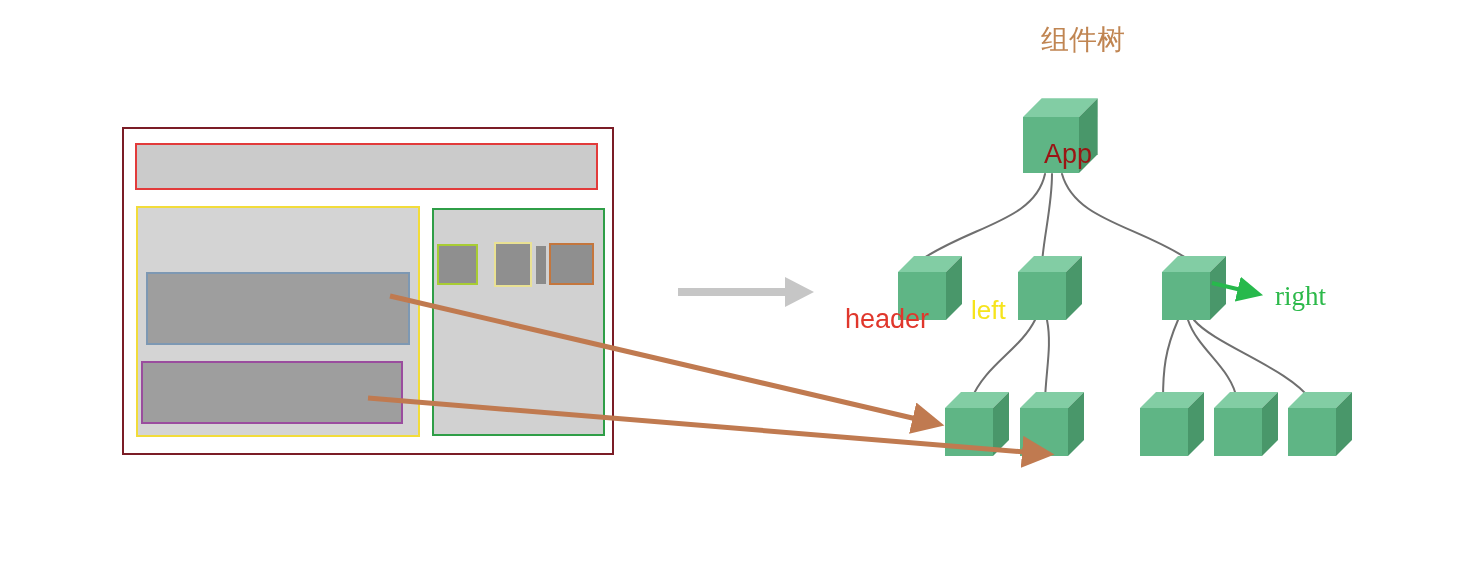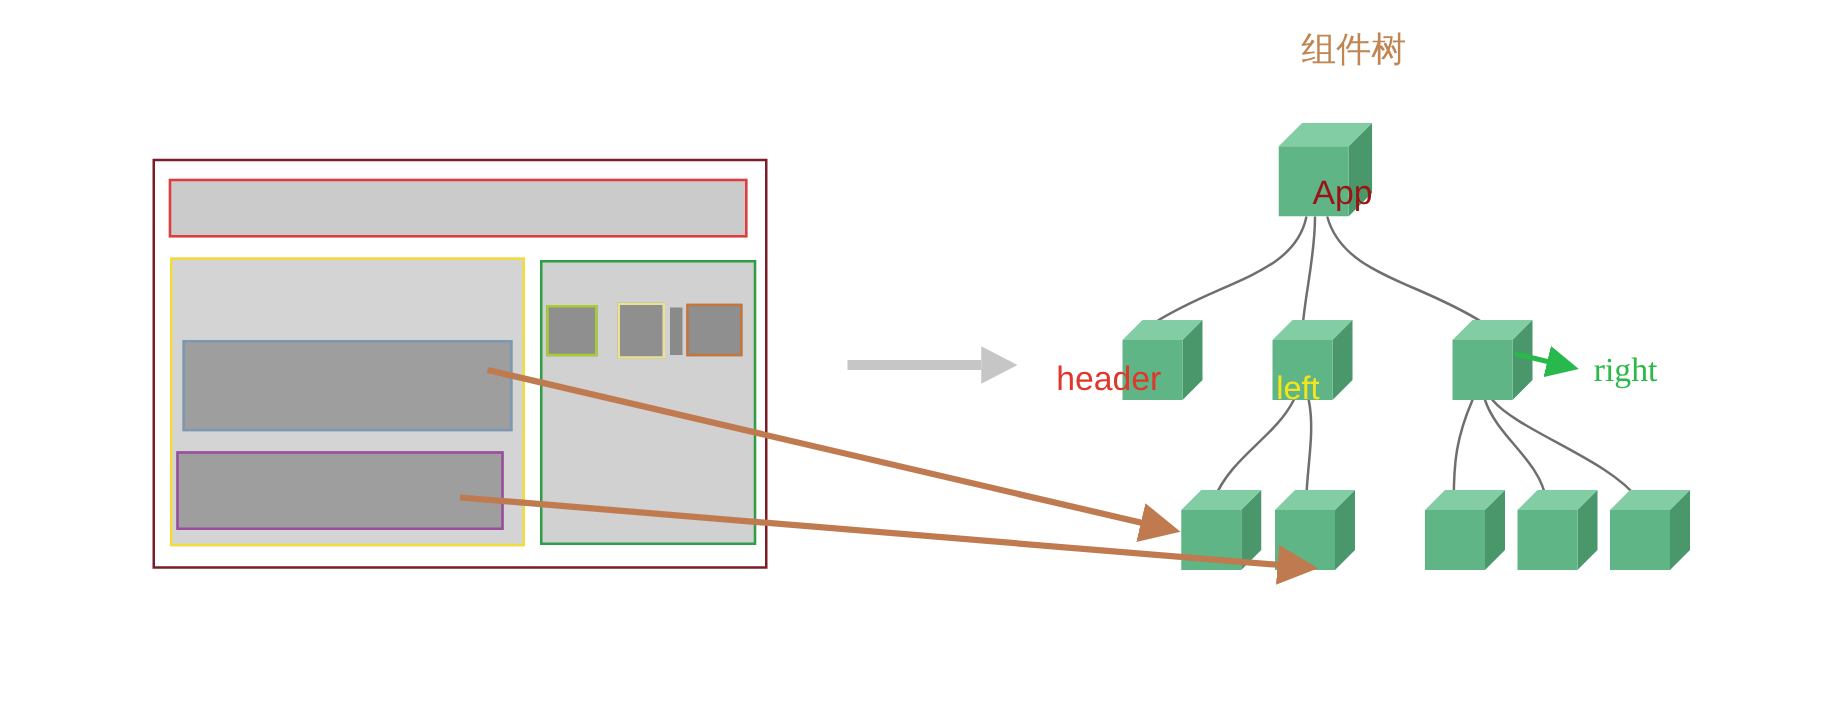--- a/index.html
+++ b/index.html
@@ -18,23 +18,23 @@
   .wf-small-2{left:494px;top:242px;width:38px;height:45px;background:#8f8f8f;border:2px solid #e9e193;}
   .wf-small-divider{left:536px;top:246px;width:10px;height:38px;background:#8a8a8a;}
   .wf-small-3{left:549px;top:243px;width:45px;height:42px;background:#8f8f8f;border:2px solid #c4763d;}
 
   
   #overlay{position:absolute;left:0;top:0;width:1476px;height:566px;}
 
   
   .lbl{position:absolute;white-space:nowrap;line-height:1;}
   .lbl-title{left:1041px;top:26px;font-size:28px;color:#c08552;}
-  .lbl-app{left:1044px;top:141px;width:60px;text-align:center;font-size:27px;color:#9b1414;}
-  .lbl-header{left:845px;top:290px;font-size:27px;color:#e0372c;}
-  .lbl-left{left:1021px;top:297px;font-size:26px;color:#f6e41c;}
+  .lbl-app{left:1044px;top:141px;width:60px;text-align:left;font-size:27px;color:#9b1414;}
+  .lbl-header{left:845px;top:306px;font-size:27px;color:#e0372c;}
+  .lbl-left{left:971px;top:297px;font-size:26px;color:#f6e41c;}
   .lbl-right{left:1275px;top:283px;font-size:27px;color:#2cb94a;font-family:Liberation Serif, serif;}
 </style>
 </head>
 <body>
 
 <div id="canvas">
 
   <div class="abs wf-outer"></div>
   <div class="abs wf-header"></div>
   <div class="abs wf-left-panel"></div>

